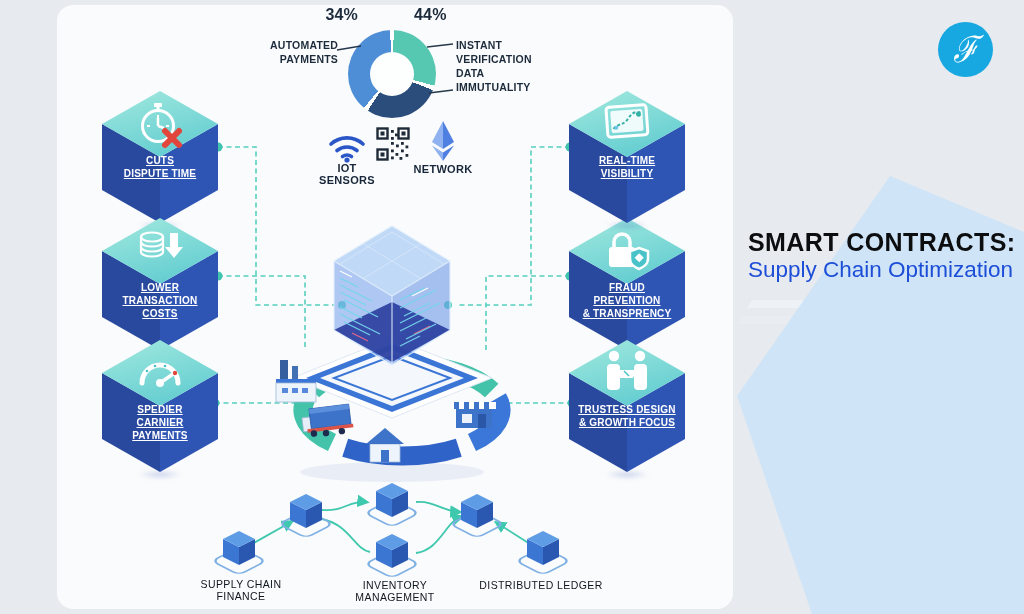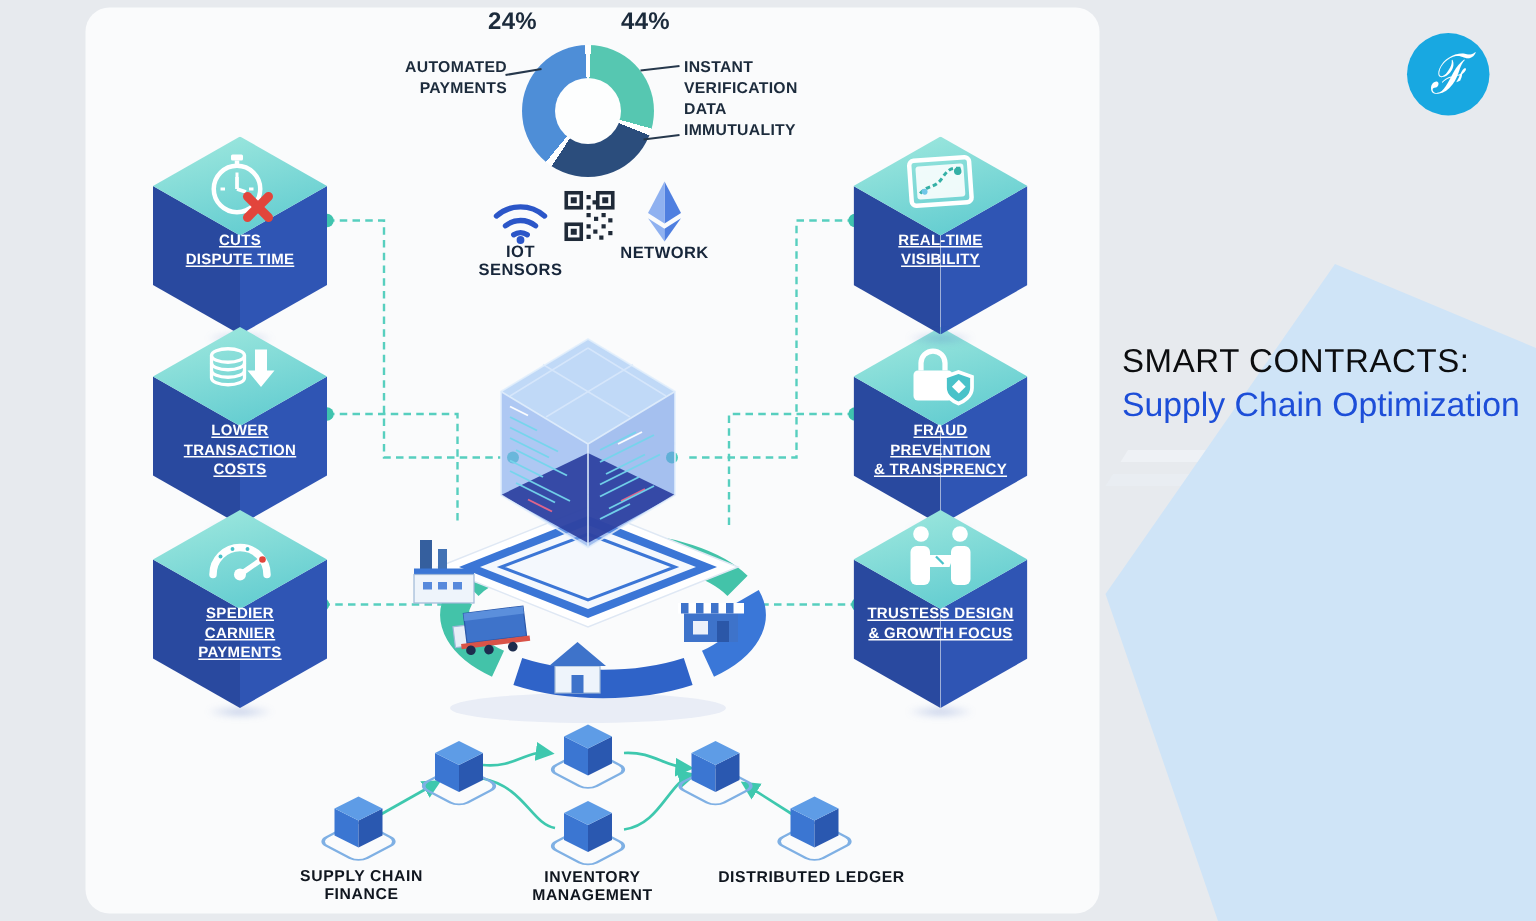--- a/index.html
+++ b/index.html
@@ -39,25 +39,25 @@
   .hex .face{position:absolute;inset:0;}
   .hex .f-left{clip-path:polygon(0 25%,50% 50%,50% 100%,0 75%);background:#29499f;}
   .hex .f-right{clip-path:polygon(50% 50%,100% 25%,100% 75%,50% 100%);background:#2f55b4;}
   .hex .f-top{clip-path:polygon(50% 0,100% 25%,50% 50%,0 25%);
     background:linear-gradient(165deg,#96e4dc 10%,#59c8ce 60%,#3fb7c8 100%);}
   .hex .hex-icon{position:absolute;left:30px;top:7px;width:56px;height:52px;}
   .hex-label{position:absolute;left:0;top:63px;width:100%;text-align:center;color:#ffffff;
     font-size:10px;font-weight:bold;line-height:13px;white-space:pre-line;letter-spacing:.2px;text-decoration:underline;}
 
   
-  .node-label{position:absolute;z-index:5;font-size:10.5px;font-weight:bold;color:#10161f;
+  .node-label{position:absolute;z-index:5;font-size:10.5px;font-weight:normal;color:#10161f;
     letter-spacing:.4px;text-align:center;}
 
   
-  .heading{position:absolute;z-index:5;left:748px;top:228px;font-size:22px;font-weight:normal;
+  .heading{position:absolute;z-index:5;left:748px;top:228px;font-size:25px;font-weight:bold;
     color:#0c0d0f;letter-spacing:.4px;}
   .subheading{position:absolute;z-index:5;left:748px;top:257px;font-size:22.5px;color:#1d4ed8;}
 
   
   .logo-circle{position:absolute;z-index:6;left:938px;top:22px;width:55px;height:55px;border-radius:50%;
     background:#18a8e1;display:flex;align-items:center;justify-content:center;}
   .logo-glyph{font-family:"DejaVu Serif",serif;font-style:italic;font-size:33px;color:#ffffff;
     transform:rotate(-8deg);line-height:1;}
 </style>
 </head>
@@ -246,21 +246,21 @@
         <g>
             <polygon points="527,539 543,547 543,565 527,557" fill="#3b76d2"></polygon>
             <polygon points="543,547 559,539 559,557 543,565" fill="#2a58b0"></polygon>
             <polygon points="543,531 559,539 543,547 527,539" fill="#5e9ce6"></polygon>
           </g>
       </g>
     </g>
   </svg>
 
   <div class="donut"></div>
-  <div class="pct pct-left">24%</div>
+  <div class="pct pct-left">34%</div>
   <div class="pct pct-right">44%</div>
   <div class="chart-label left">AUTOMATED
 PAYMENTS</div>
   <div class="chart-label right">INSTANT
 VERIFICATION
 DATA
 IMMUTUALITY</div>
 
   <svg class="abs" style="left:327px;top:131px" width="40" height="32" viewBox="0 0 40 32">
     <g fill="none" stroke="#2b56c8" stroke-width="3.6" stroke-linecap="round">

